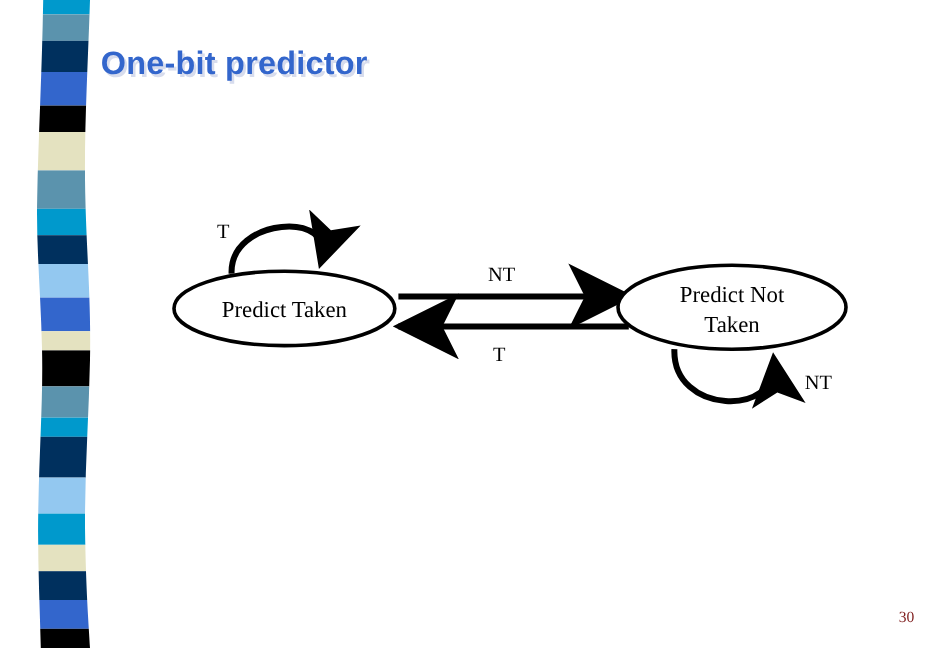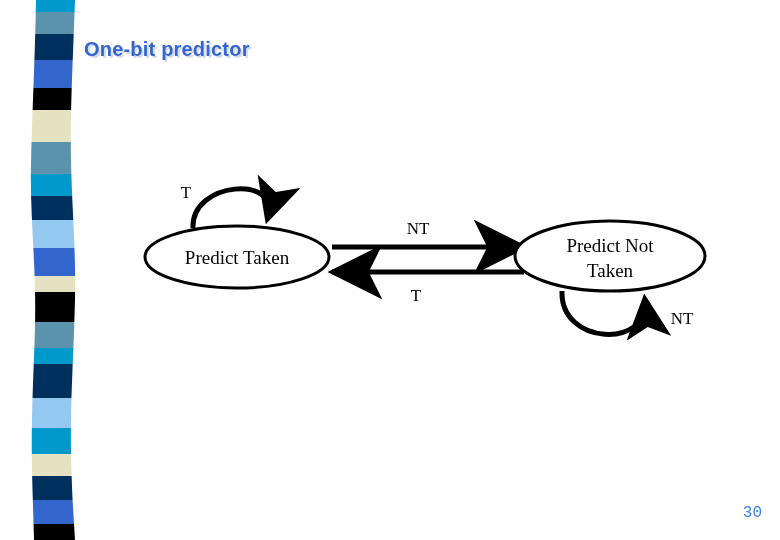--- a/index.html
+++ b/index.html
@@ -32,21 +32,21 @@
   #stripe-column svg {
     display: block;
   }
 
   
   #slide-title {
     position: absolute;
     left: 84px;
     top: 38px;
     font-family: "Liberation Sans", sans-serif;
-    font-size: 20px;
+    font-size: 27px;
     font-weight: bold;
     color: #3366CC;
     letter-spacing: 0.2px;
     text-shadow: 2px 2px 0 #d7dced;
     white-space: nowrap;
   }
 
   
   #diagram {
     position: absolute;
@@ -67,23 +67,23 @@
     font-family: "Liberation Serif", serif;
     font-size: 17px;
     fill: #000000;
   }
 
   
   #page-number {
     position: absolute;
     right: 18px;
     bottom: 18px;
-    font-family: Liberation Mono, monospace;
-    font-size: 16px;
-    color: #3b82f6;
+    font-family: Liberation Serif, serif;
+    font-size: 13px;
+    color: #7f1d1d;
   }
 </style>
 </head>
 <body>
 
 <div id="slide">
 
   <div id="stripe-column">
     <svg width="90" height="540" viewBox="0 0 90 540" xmlns="http://www.w3.org/2000/svg">
       <defs>

